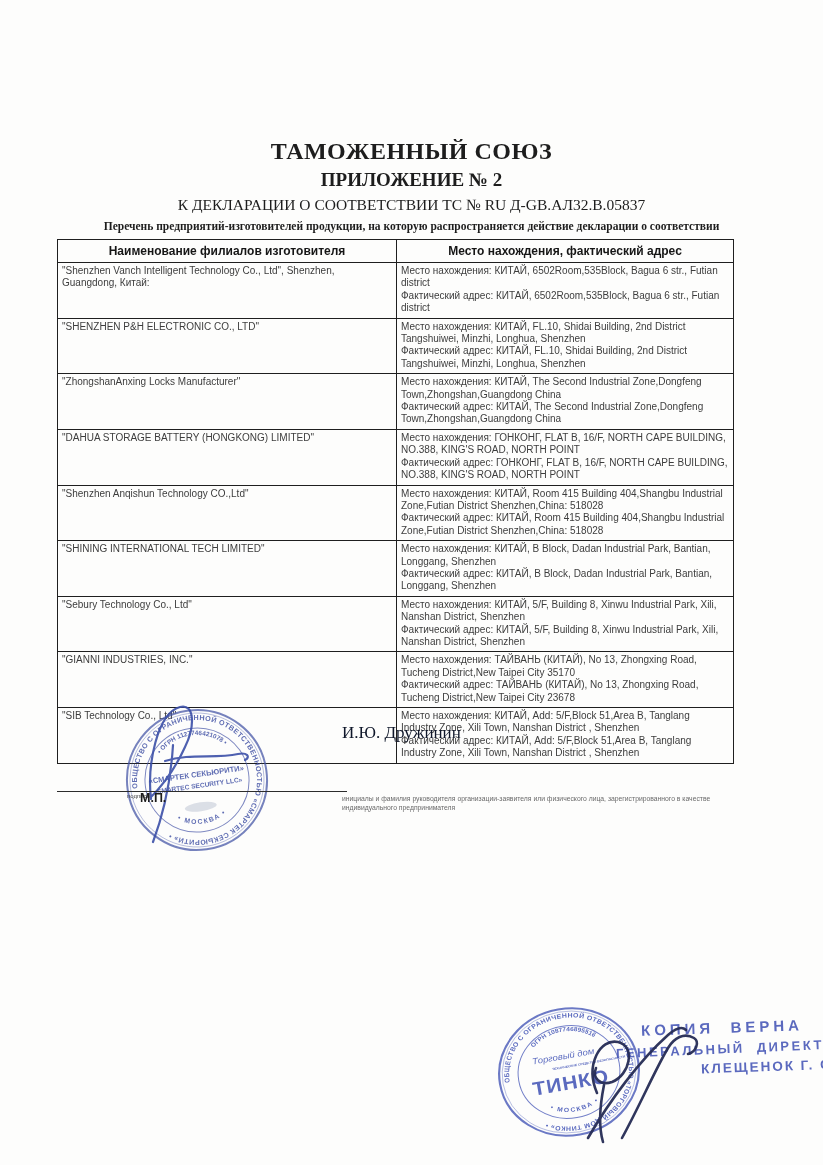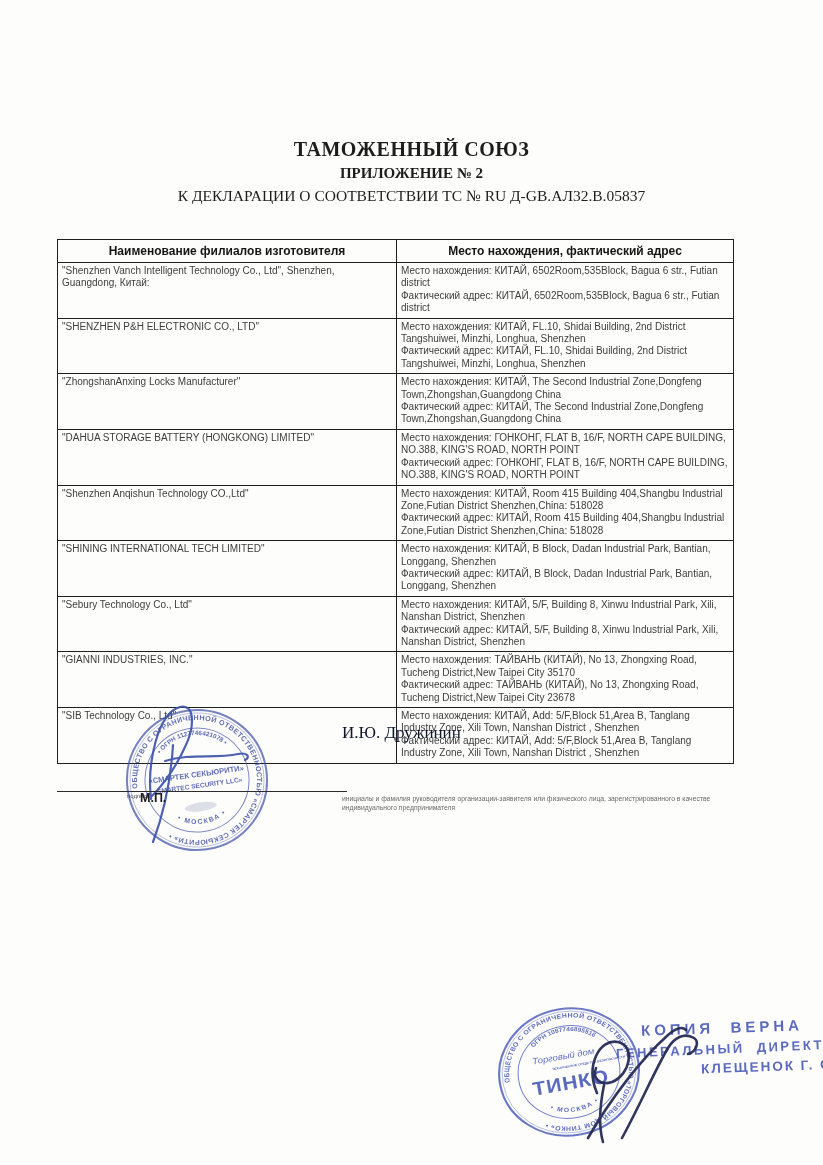--- a/index.html
+++ b/index.html
@@ -1,22 +1,22 @@
 <!DOCTYPE html>
 <html><head>
 <meta charset="utf-8">
 <style>
   html,body{margin:0;padding:0;background:#e8e8e8;}
   .page{position:relative;width:823px;height:1165px;background:#fdfdfc;overflow:hidden;
         font-family:"Liberation Sans",sans-serif;color:#333;}
   
   .doc-header{position:absolute;top:138px;left:0;width:823px;text-align:center;
               font-family:"Liberation Serif",serif;color:#1d1d1d;}
-  .t1{font-size:20px;font-weight:bold;letter-spacing:.5px;}
-  .t2{font-size:15px;font-weight:bold;margin-top:4px;}
+  .t1{font-size:24px;font-weight:bold;letter-spacing:.5px;}
+  .t2{font-size:19px;font-weight:bold;margin-top:4px;}
   .t3{font-size:15.5px;font-weight:normal;margin-top:5px;}
   .subtitle{font-size:11.5px;font-weight:bold;margin:5px auto 0;width:660px;line-height:14px;}
   
   table.manu{position:absolute;left:57px;top:239px;width:676px;border-collapse:collapse;
              table-layout:fixed;}
   table.manu th,table.manu td{border:1.3px solid #1f1f1f;vertical-align:top;}
   table.manu th{font-size:12px;font-weight:bold;color:#161616;padding:3px 4px;height:16px;
                 vertical-align:middle;}
   table.manu td{font-size:10px;line-height:12.4px;color:#3d3d3d;padding:2px 5px 3px 4px;}
   col.c1{width:339px;} col.c2{width:337px;}
@@ -46,20 +46,21 @@
 </style>
 </head>
 <body>
 
 <div class="page">
 
   <div class="doc-header">
     <div class="t1">ТАМОЖЕННЫЙ СОЮЗ</div>
     <div class="t2">ПРИЛОЖЕНИЕ № 2</div>
     <div class="t3">К ДЕКЛАРАЦИИ О СООТВЕТСТВИИ ТС № RU Д-GB.АЛ32.В.05837</div>
+    <div class="subtitle">Перечень предприятий-изготовителей продукции, на которую распространяется действие декларации о соответствии</div>
   </div>
 
   <table class="manu">
     <colgroup>
         <col class="c1">
         <col class="c2">
       </colgroup>
     <thead>
       <tr>
         <th>Наименование филиалов изготовителя</th>

